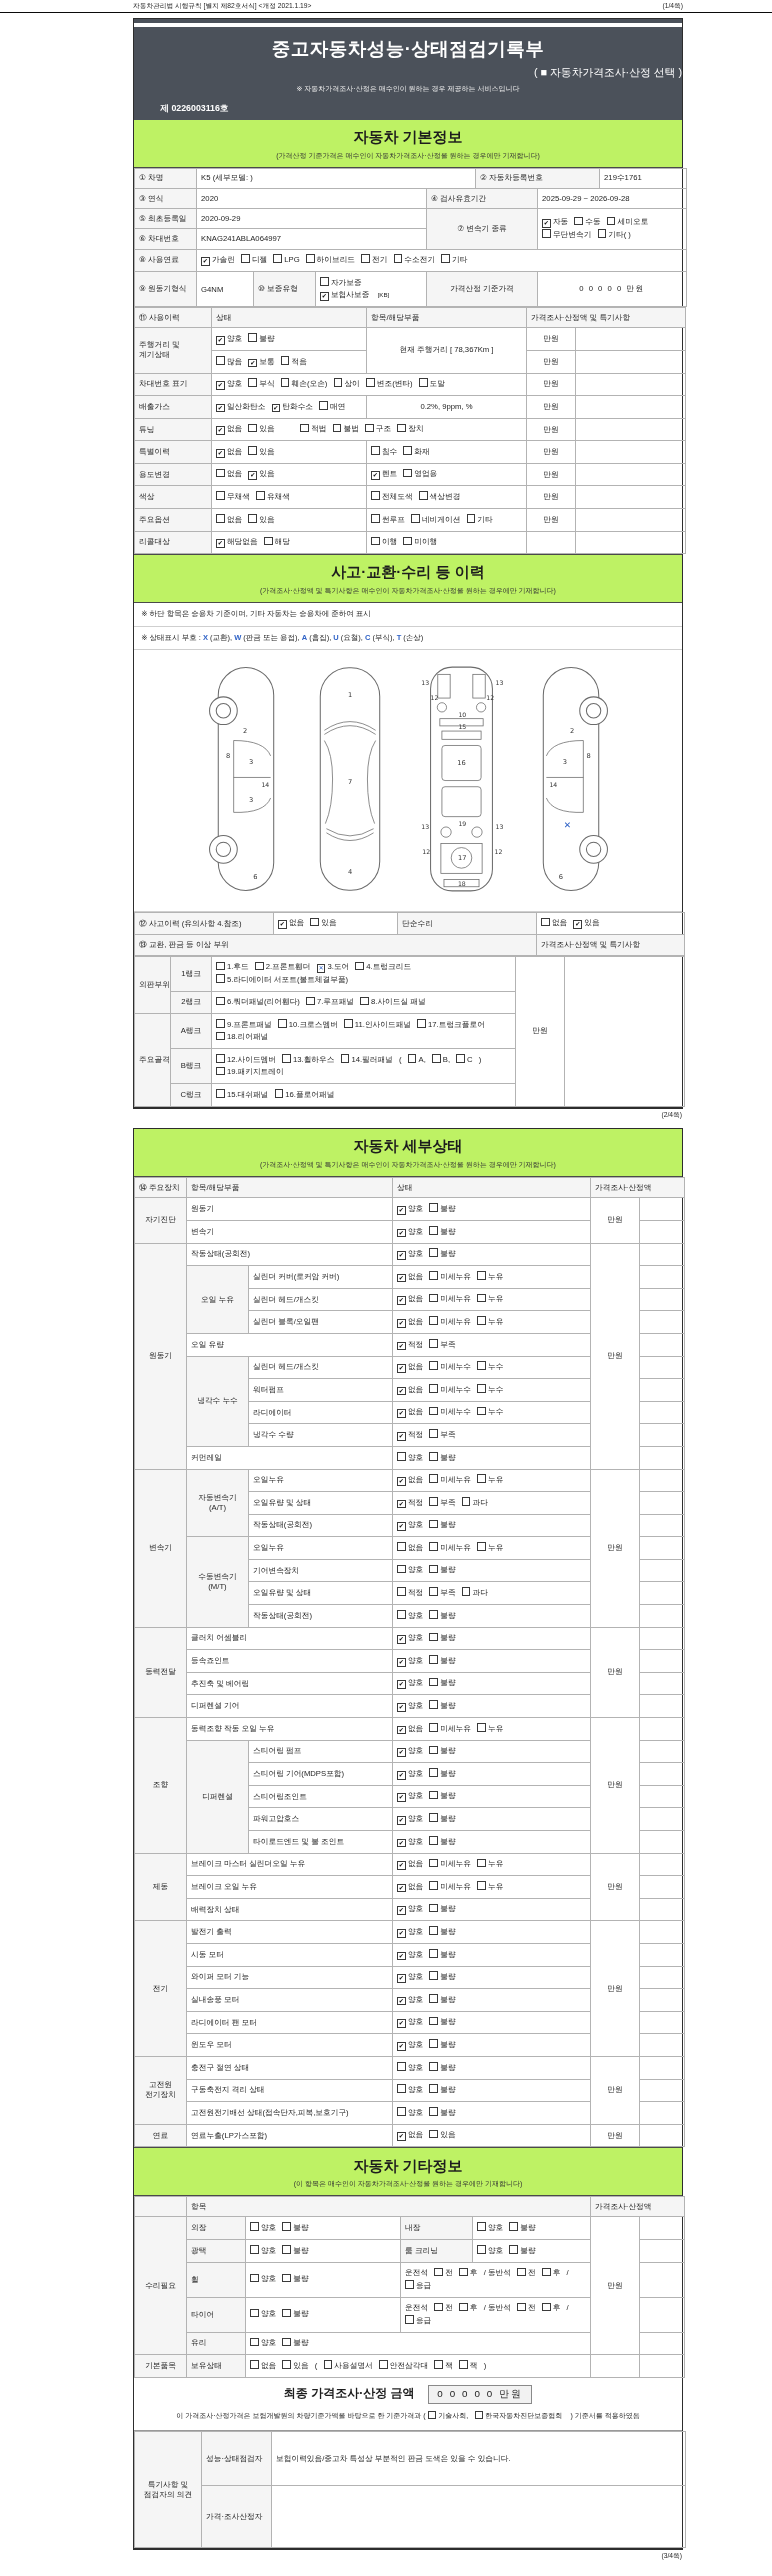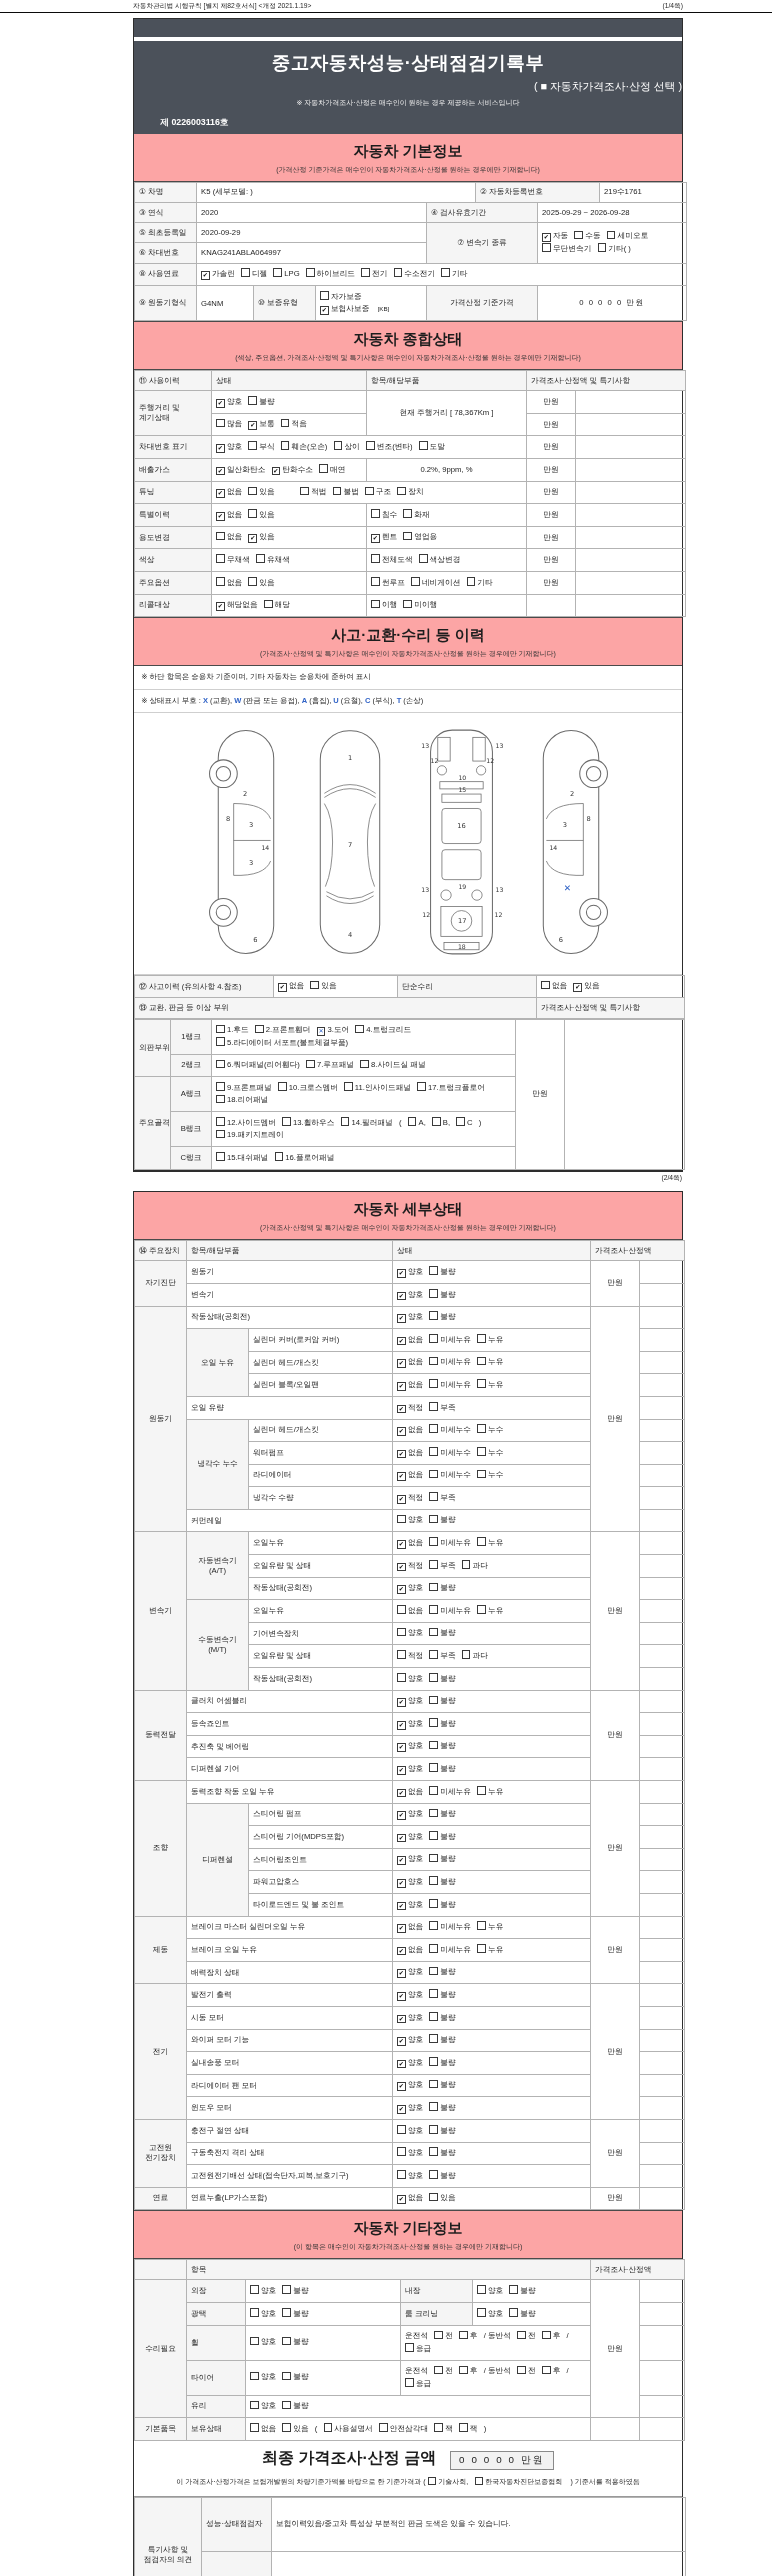--- a/index.html
+++ b/index.html
@@ -3,48 +3,48 @@
 <meta charset="utf-8">
 <style>
   html,body{margin:0;padding:0;background:#fff;}
   .page{width:773px;height:2576px;overflow:hidden;background:#fff;font-family:"Liberation Sans","DejaVu Sans",sans-serif;color:#1d1d1d;}
   .col{width:550px;margin-left:133px;}
   .tophdr{display:flex;justify-content:space-between;font-size:6.7px;color:#222;padding-top:2.1px;}
   .topline{border-top:1.5px solid #0a0a0a;margin-top:1px;width:773px;}
   .pgmark{text-align:right;font-size:6.7px;color:#222;padding:2.1px 1px 3.1px 0;}
   .bigbox{border:1.5px solid #2d2d2d;border-bottom-width:2.6px;background:#fff;margin-top:5.2px;}
   
-  .dark{background:#4b515a;color:#fff;position:relative;padding:18px 0 0 0;}
+  .dark{background:#4b515a;color:#fff;position:relative;padding:4px 0 0 0;}
   .dark .wline{height:3.6px;background:#fff;margin:0 0 9.3px 0;}
   .dark h1{margin:0;text-align:center;font-size:18.5px;font-weight:bold;letter-spacing:0.5px;}
   .dark .dsub{text-align:right;font-size:10.8px;margin-top:5.2px;}
   .dark .dnote{text-align:center;font-size:7px;margin-top:4.1px;color:#f0f0f0;}
   .dark .docno{font-size:8.8px;font-weight:bold;padding:8.2px 0 5.2px 6.2px;margin-left:20px;}
   
-  .shead{background:#fca5a5;text-align:center;padding:8.2px 0 6.2px 0;border-bottom:1px solid #4a4a4a;border-top:1px solid #4a4a4a;}
+  .shead{background:#bef264;text-align:center;padding:8.2px 0 6.2px 0;border-bottom:1px solid #4a4a4a;border-top:1px solid #4a4a4a;}
   .shead .st{font-size:15px;font-weight:bold;}
   .shead .ss{font-size:7px;margin-top:3.6px;color:#333;}
   
   table.t{border-collapse:collapse;width:100%;table-layout:fixed;}
   table.t td{border:0.5px solid #b3b3b3;padding:4.6px 4.1px;font-size:7.7px;vertical-align:middle;word-break:keep-all;}
   td.lab{background:#f5f5f5;}
   td.ctr{text-align:center;}
   td.pr{text-align:center;}
   .cb{display:inline-block;width:6.7px;height:6.7px;border:1px solid #3a3a3a;background:#fff;margin-right:2.1px;vertical-align:-1px;line-height:6.7px;text-align:center;font-size:6.2px;font-weight:bold;color:#111;}
   .cb.bx{color:#2f62c6;}
   .ckitem{display:inline-block;margin-right:6.2px;white-space:nowrap;line-height:12.4px;}
   .grp{display:inline-block;}
   .gap{margin-left:19.6px;} .gap2{}
   .legend{font-size:7.5px;padding:6.2px 7.2px;border-bottom:0.5px solid #cfcfcf;}
   .legend b{color:#2f62c6;font-weight:bold;}
   .diagwrap{display:flex;justify-content:center;gap:24px;padding:13.4px 0 15.5px 0;border-bottom:0.5px solid #cfcfcf;}
   svg text{font-family:"DejaVu Sans",sans-serif;}
   
   .finalbar{text-align:center;padding:7.2px 0 2.1px 0;}
-  .finalbar .fl{font-size:16px;font-weight:bold;margin-right:11.3px;}
+  .finalbar .fl{font-size:12px;font-weight:bold;margin-right:11.3px;}
   .finalbar .fv{display:inline-block;border:0.5px solid #8a8a8a;background:#f2f2f2;font-size:9.8px;padding:2.1px 8.2px;letter-spacing:2.1px;}
   .finalnote{text-align:center;font-size:7px;padding:4.1px 0 7.2px 0;border-bottom:0.5px solid #9a9a9a;}
 </style>
 </head>
 <body>
 <div class="page">
 
 <div class="col tophdr">
   <span>자동차관리법 시행규칙 [별지 제82호서식] &lt;개정 2021.1.19&gt;</span>
   <span>(1/4쪽)</span>
@@ -109,24 +109,20 @@
         <td class="lab">⑨ 원동기형식</td>
         <td>G4NM</td>
         <td class="lab">⑩ 보증유형</td>
         <td><span><span class="ckitem"><span class="cb"></span><span>자가보증</span></span><span class="ckitem"><span class="cb">✔</span><span>보험사보증</span></span></span> <span style="font-size:6.2px">[KB]</span></td>
         <td class="lab ctr" colspan="2">가격산정 기준가격</td>
         <td colspan="2" class="ctr" style="letter-spacing:1.5px">0 0 0 0 0 만원</td>
       </tr>
     </tbody>
         </table>
 
-    <div class="shead">
-      <div class="st">자동차 종합상태</div>
-      <div class="ss">(색상, 주요옵션, 가격조사·산정액 및 특기사항은 매수인이 자동차가격조사·산정을 원하는 경우에만 기재합니다)</div>
-    </div>
     <table class="t">
       <colgroup>
             <col style="width:77px">
             <col style="width:155px">
             <col style="width:160px">
             <col style="width:49px">
             <col style="width:110px">
           </colgroup>
       <tbody>
             <tr>

